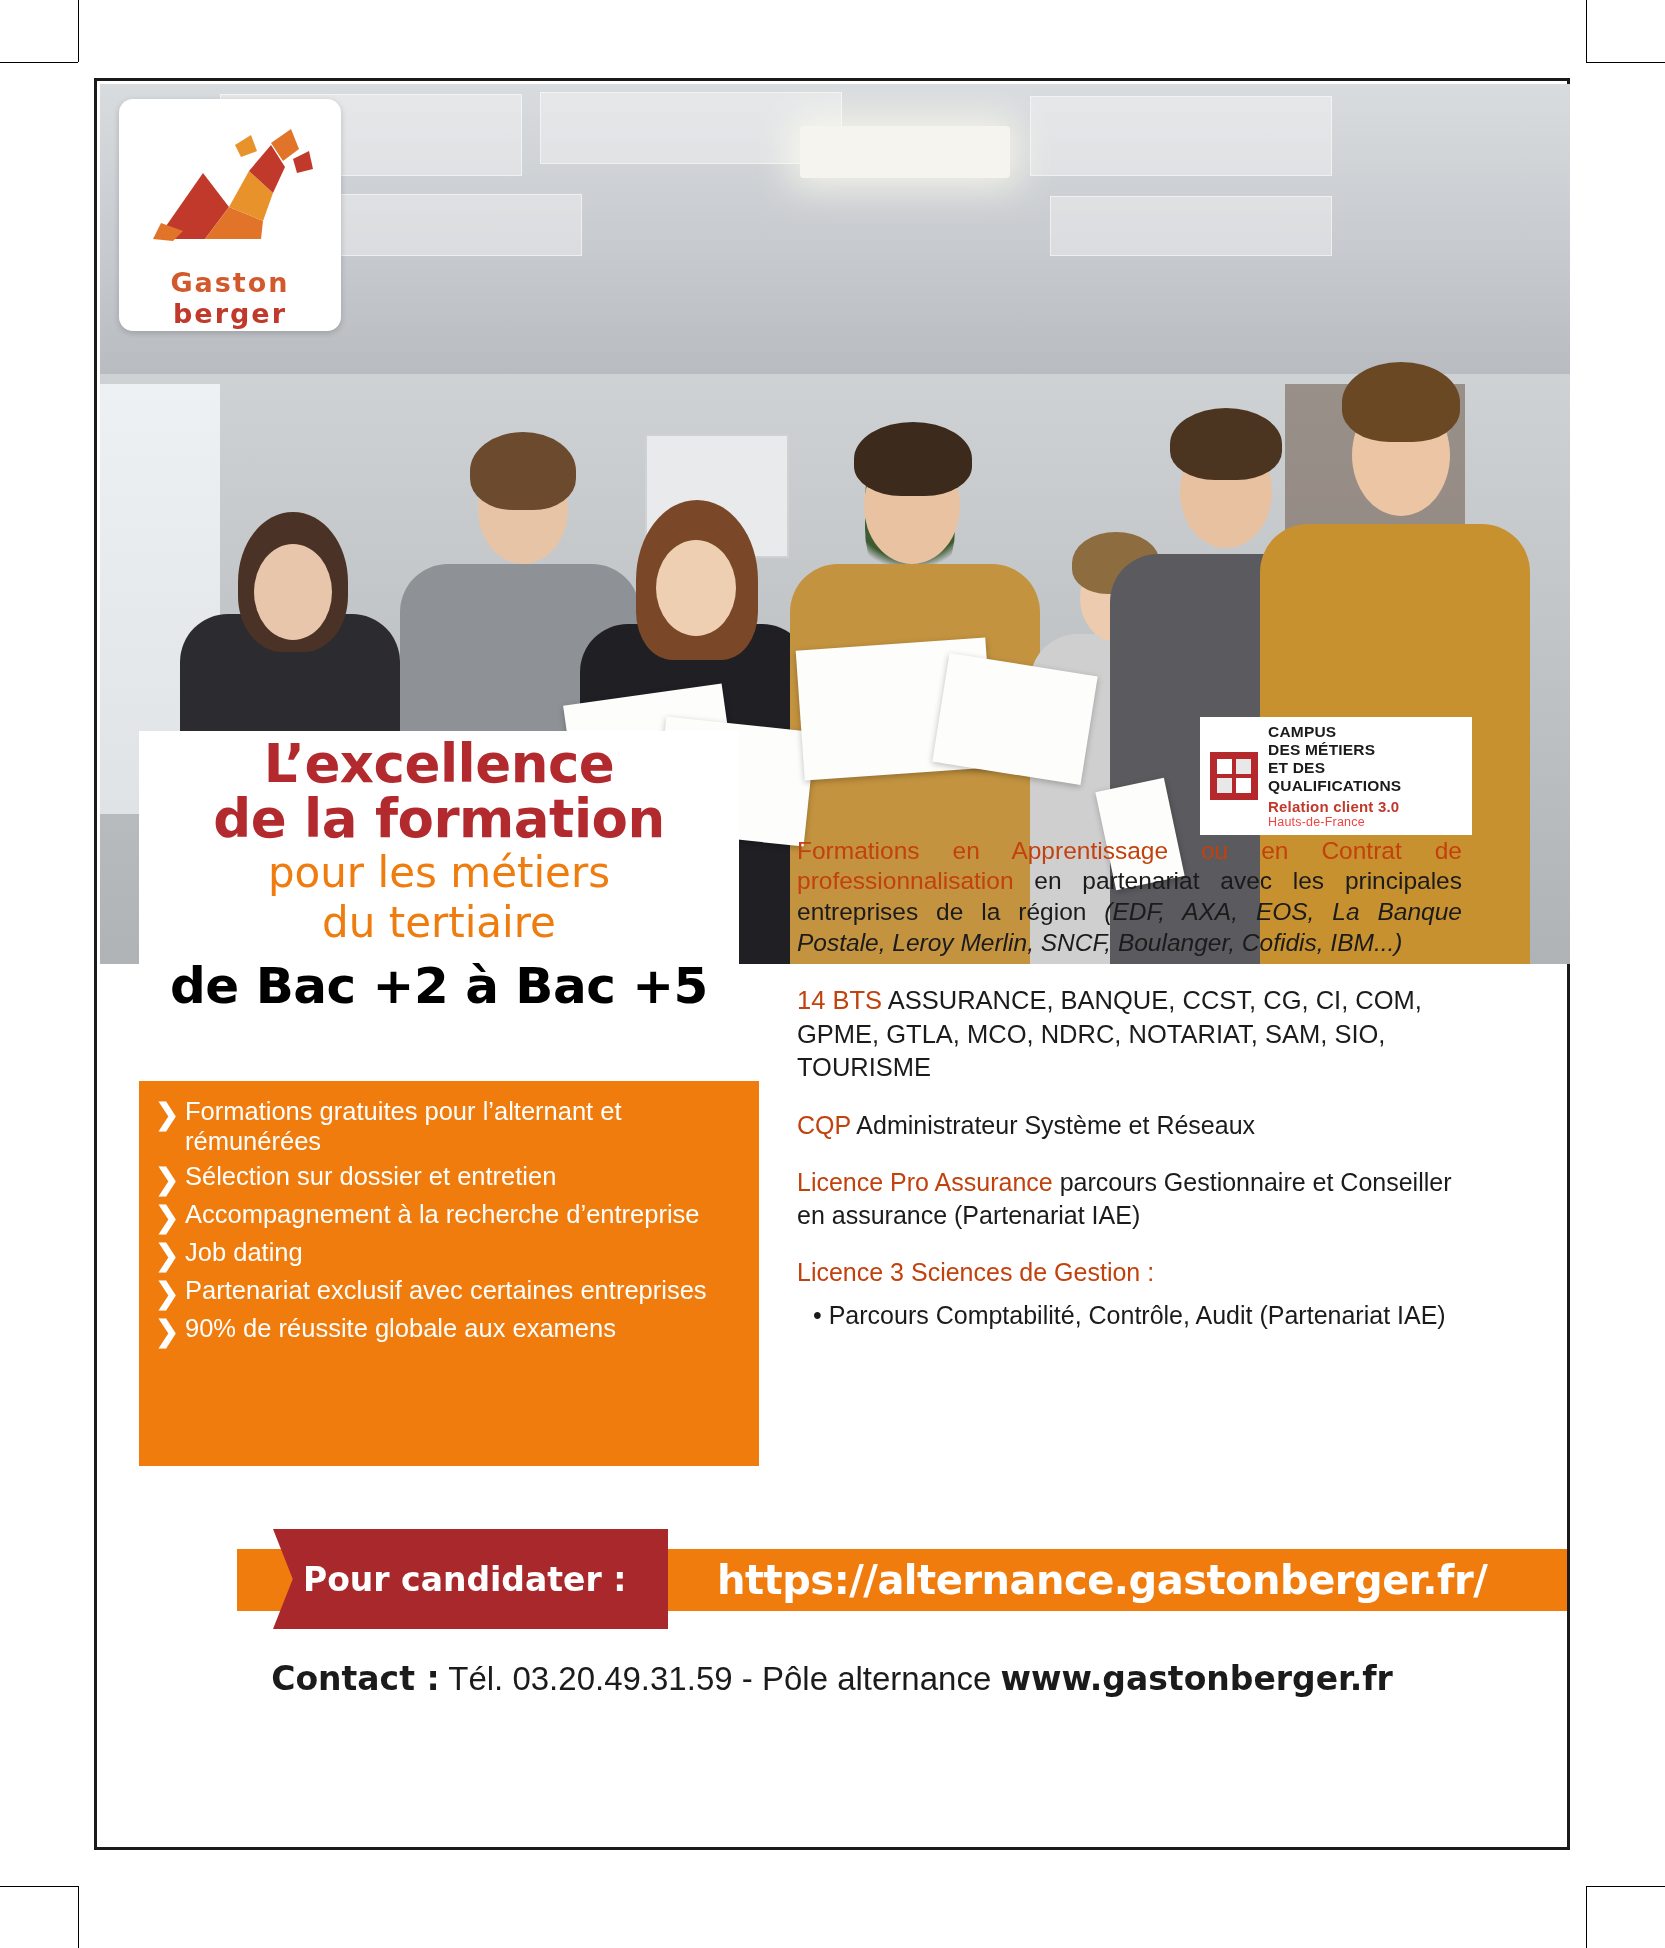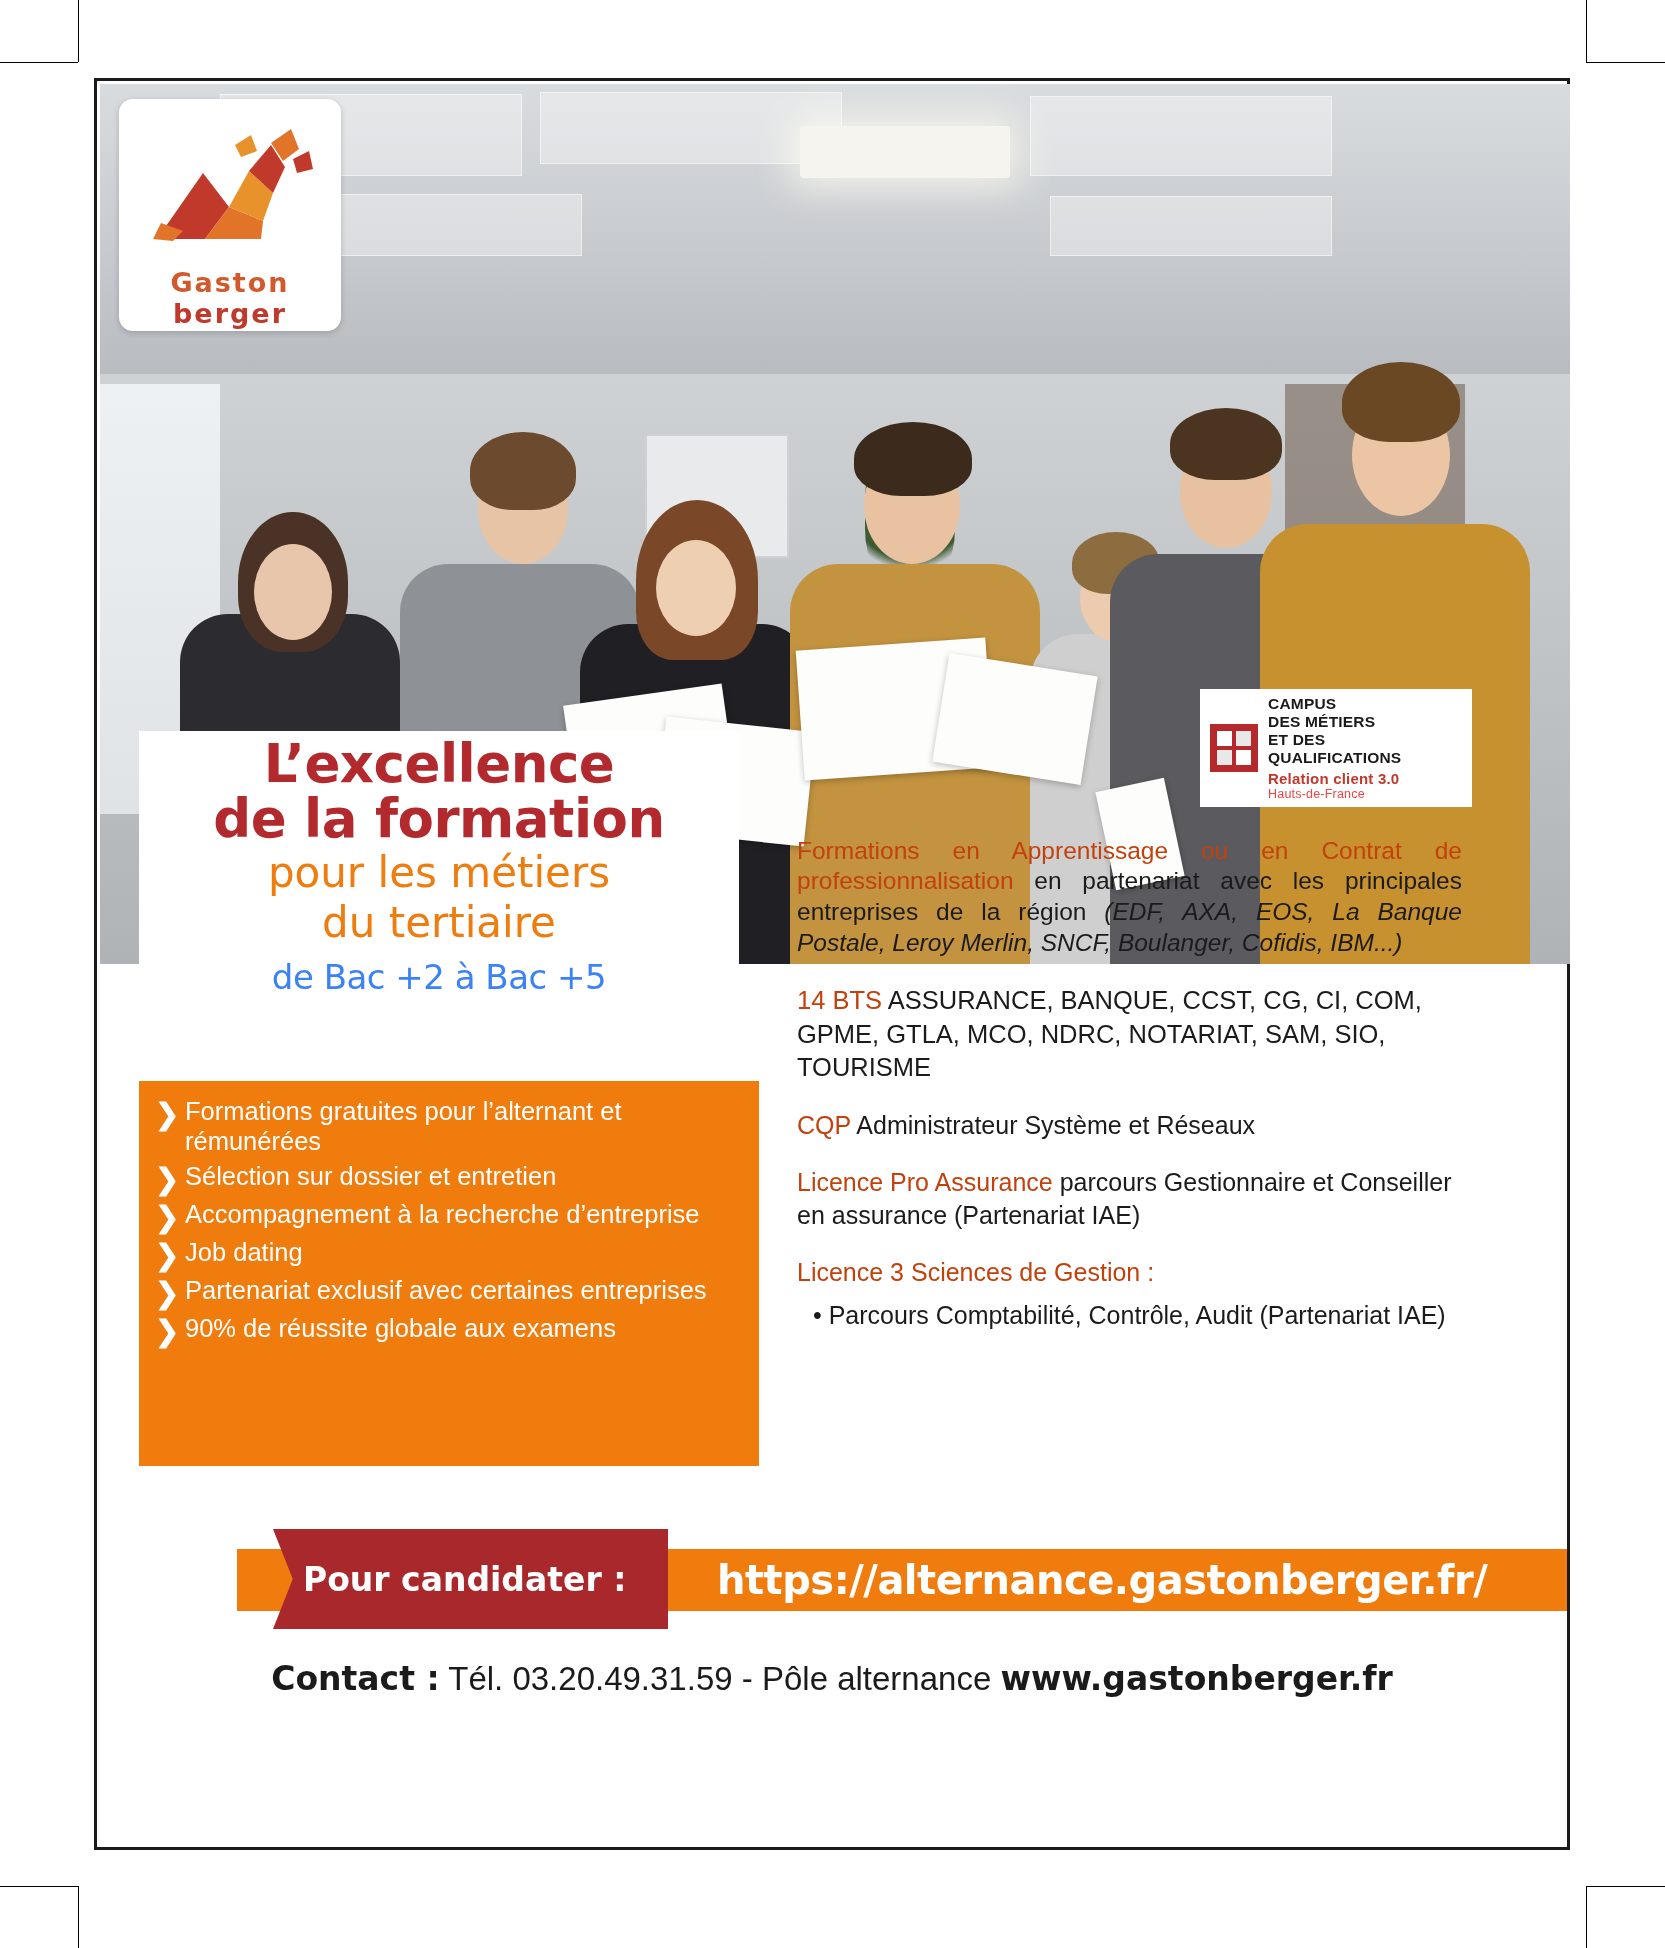--- a/index.html
+++ b/index.html
@@ -114,21 +114,21 @@
     font-weight: bold;
     letter-spacing: 2px;
   }
   .logo-text .l1 { font-size: 27px; display: block; color: #d2592c; }
   .logo-text .l2 { font-size: 27px; display: block; color: #c0392b; }
 
   
   .campus-badge {
     position: absolute;
     left: 1103px;
-    top: 608px;
+    top: 636px;
     width: 272px;
     height: 118px;
     background: #ffffff;
     display: flex;
     align-items: center;
     padding: 6px 8px;
     box-sizing: border-box;
   }
   .campus-cube { width: 52px; height: 52px; position: relative; flex: 0 0 52px; margin-right: 8px; }
   .campus-txt { font-size: 15.5px; line-height: 1.16; color: #1a1a1a; font-weight: bold; letter-spacing: .2px; }
@@ -157,24 +157,24 @@
   }
   .hl-2 {
     color: #ef7c0e;
     font-family: "DejaVu Sans", sans-serif;
     font-size: 42px;
     line-height: 1.1;
     margin-top: 4px;
     font-weight: normal;
   }
   .hl-3 {
-    color: #3b82f6;
-    font-family: "DejaVu Sans", sans-serif;
-    font-weight: normal;
-    font-size: 34px;
+    color: #000000;
+    font-family: "DejaVu Sans", sans-serif;
+    font-weight: bold;
+    font-size: 50px;
     margin-top: 10px;
     letter-spacing: -0.5px;
   }
 
   
   .benefits {
     position: absolute;
     left: 42px;
     top: 1000px;
     width: 620px;

